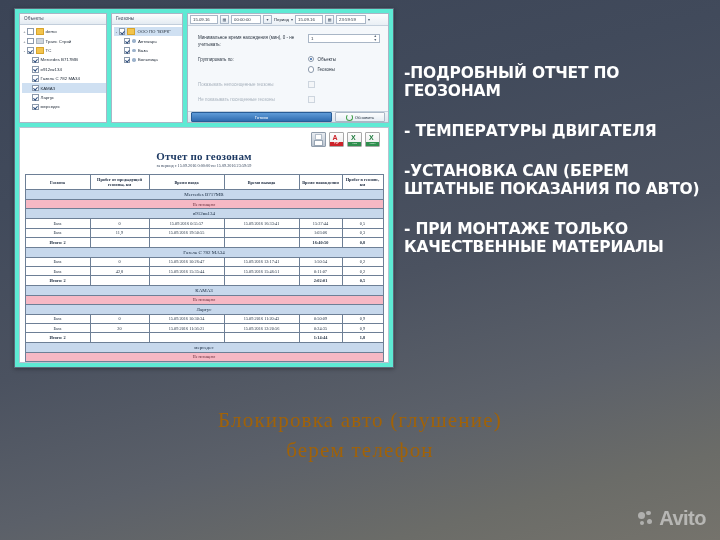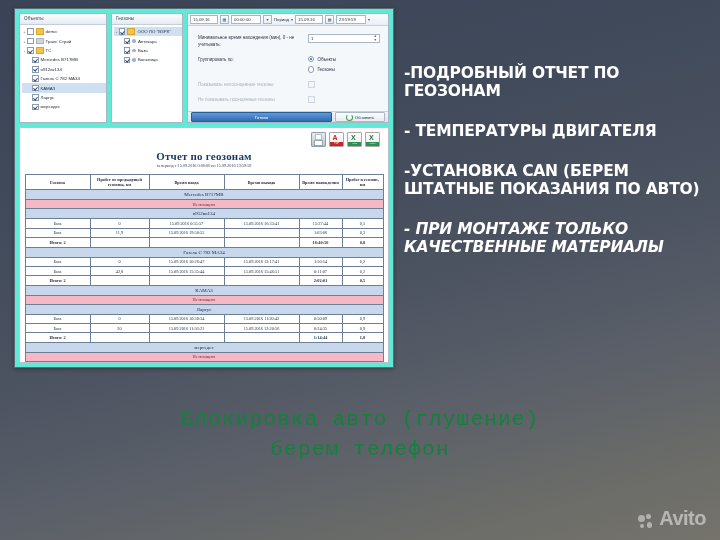--- a/index.html
+++ b/index.html
@@ -135,30 +135,30 @@
   
   .bullets{
     position:absolute;left:404px;top:64px;width:312px;
     text-align:left;color:#fff;
   }
   .bullet{
     font-family:"DejaVu Sans",sans-serif;font-weight:bold;font-size:15.5px;
     line-height:18px;letter-spacing:-.2px;margin-bottom:22px;
     text-transform:uppercase;
   }
-  .bullet:last-child{margin-bottom:4px;font-style:italic;}
+  .bullet:last-child{margin-bottom:4px;}
 
   .bottom-text{
-    position:absolute;left:0;right:0;top:405px;text-align:center;color:#15803d;
-    font-family:Liberation Mono, monospace;font-size:21px;line-height:30px;
+    position:absolute;left:0;right:0;top:405px;text-align:center;color:#a16207;
+    font-family:Liberation Serif, serif;font-size:21px;line-height:30px;
     font-weight:300;letter-spacing:1.2px;
   }
 
   .avito{
-    position:absolute;right:14px;bottom:10px;display:flex;align-items:flex-end;gap:4px;
+    position:absolute;right:14px;bottom:10px;display:flex;align-items:center;gap:4px;
     opacity:.62;
   }
   .avito-mark{position:relative;width:17px;height:16px;}
   .avito-mark i{position:absolute;border-radius:50%;background:#d8d8d8;display:block;}
   .avito-mark i:nth-child(1){width:7px;height:7px;left:0;top:1px;}
   .avito-mark i:nth-child(2){width:4.5px;height:4.5px;left:8px;top:0;}
   .avito-mark i:nth-child(3){width:4px;height:4px;left:1.5px;top:10px;}
   .avito-mark i:nth-child(4){width:5.5px;height:5.5px;left:8.5px;top:8px;}
   .avito-txt{font-size:20px;font-weight:bold;color:#e2e2e2;letter-spacing:-.5px;}
 </style>

